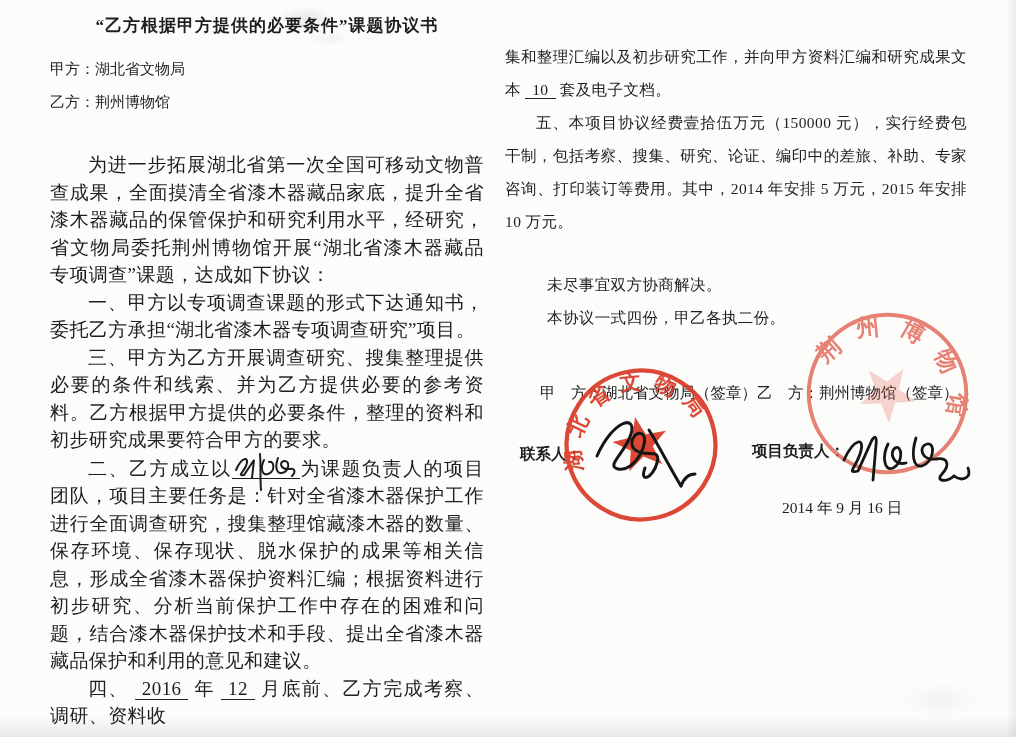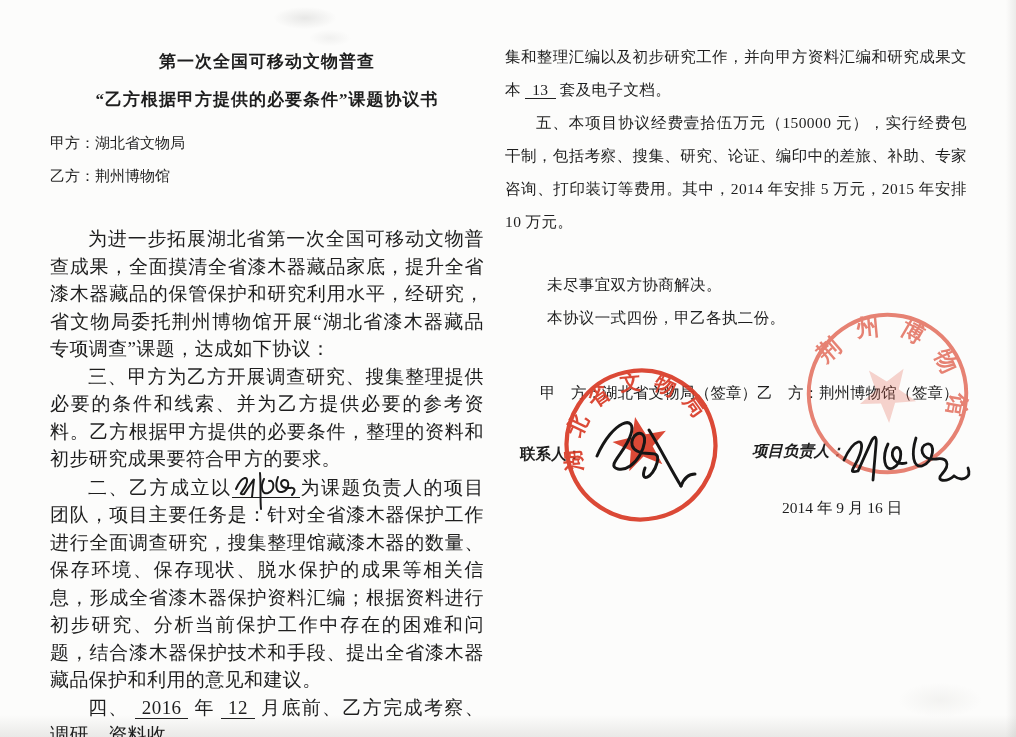--- a/index.html
+++ b/index.html
@@ -37,58 +37,58 @@
   .u{border-bottom:1.4px solid #222;padding:0 7px;}
   .inline-sign{
     display:inline-block;width:68px;height:24px;vertical-align:-4px;
     border-bottom:1.6px solid #1a1a1a;position:relative;
   }
   .inline-sign svg{position:absolute;left:0;top:-2px;overflow:visible;}
   .abs{position:absolute;font-size:15.5px;white-space:nowrap;}
   .sign-a{left:35px;top:383px;}
   .sign-b{left:252px;top:383px;}
   .contact-row{left:15px;top:444px;font-weight:bold;}
-  .leader-row{left:247px;top:441px;font-weight:bold;font-style:italic;}
+  .leader-row{left:247px;top:441px;font-weight:bold;}
   .date-row{left:277px;top:498px;}
   .sig-svg{position:absolute;overflow:visible;}
   .seal{position:absolute;pointer-events:none;}
   .seal-a{left:556px;top:360px;transform:rotate(-12deg);opacity:.92;}
   .seal-b{left:800px;top:306px;transform:rotate(33deg);opacity:.78;}
   .seal text{font-family:"Liberation Serif","DejaVu Serif",serif;font-weight:bold;}
 </style>
 </head>
 <body>
 
 <div class="scan-noise"></div>
 
 <div class="page page-left">
-  <p class="title title-1">第一次全国可移动文物普查</p>
   <p class="title title-2">“乙方根据甲方提供的必要条件”课题协议书</p>
 
   <p class="party party-a">甲方：湖北省文物局</p>
   <p class="party party-b">乙方：荆州博物馆</p>
 
   <div class="body-l">
     <p class="first indent">为进一步拓展湖北省第一次全国可移动文物普查成果，全面摸清全省漆木器藏品家底，提升全省漆木器藏品的保管保护和研究利用水平，经研究，省文物局委托荆州博物馆开展“湖北省漆木器藏品专项调查”课题，达成如下协议：</p>
+    <p class="indent">一、甲方以专项调查课题的形式下达通知书，委托乙方承担“湖北省漆木器专项调查研究”项目。</p>
     <p class="indent">三、甲方为乙方开展调查研究、搜集整理提供必要的条件和线索、并为乙方提供必要的参考资料。乙方根据甲方提供的必要条件，整理的资料和初步研究成果要符合甲方的要求。</p>
     <p class="indent"><span>二、乙方成立以</span><span class="inline-sign" title="刘德银"><svg width="68" height="40" viewBox="0 0 68 40">
             <g fill="none" stroke="#1a1a1a" stroke-width="2" stroke-linecap="round">
               <path d="M4,18 C10,4 18,4 14,14 C11,21 5,24 12,23 L22,8 L20,26"></path>
               <path d="M28,2 C29,14 28,28 29,38"></path>
               <path d="M32,8 C28,16 30,24 36,22 C44,19 42,8 37,10"></path>
               <path d="M46,6 C43,14 44,22 50,21 C58,19 58,8 52,9 C47,10 48,18 58,17 C63,16 64,20 60,24"></path>
             </g>
           </svg></span><span>为课题负责人的项目团队，项目主要任务是：针对全省漆木器保护工作进行全面调查研究，搜集整理馆藏漆木器的数量、保存环境、保存现状、脱水保护的成果等相关信息，形成全省漆木器保护资料汇编；根据资料进行初步研究、分析当前保护工作中存在的困难和问题，结合漆木器保护技术和手段、提出全省漆木器藏品保护和利用的意见和建议。</span></p>
     <p class="indent"><span>四、</span> <span class="u">2016</span> <span>年</span> <span class="u">12</span> <span>月底前、乙方完成考察、调研、资料收</span></p>
   </div>
 </div>
 
 <div class="page page-right">
   <div class="body-r">
-    <p><span>集和整理汇编以及初步研究工作，并向甲方资料汇编和研究成果文本</span> <span class="u">13</span> <span>套及电子文档。</span></p>
+    <p><span>集和整理汇编以及初步研究工作，并向甲方资料汇编和研究成果文本</span> <span class="u">10</span> <span>套及电子文档。</span></p>
     <p class="indent">五、本项目协议经费壹拾伍万元（150000 元），实行经费包干制，包括考察、搜集、研究、论证、编印中的差旅、补助、专家咨询、打印装订等费用。其中，2014 年安排 5 万元，2015 年安排 10 万元。</p>
     <p class="closing closing-1">未尽事宜双方协商解决。</p>
     <p class="closing">本协议一式四份，甲乙各执二份。</p>
   </div>
 
   <div class="abs sign-a">甲　方：湖北省文物局（签章）</div>
   <div class="abs sign-b">乙　方：荆州博物馆（签章）</div>
   <div class="abs contact-row">联系人：</div>
   <div class="abs leader-row">项目负责人：</div>
   <div class="abs date-row">2014 年 9 月 16 日</div>

